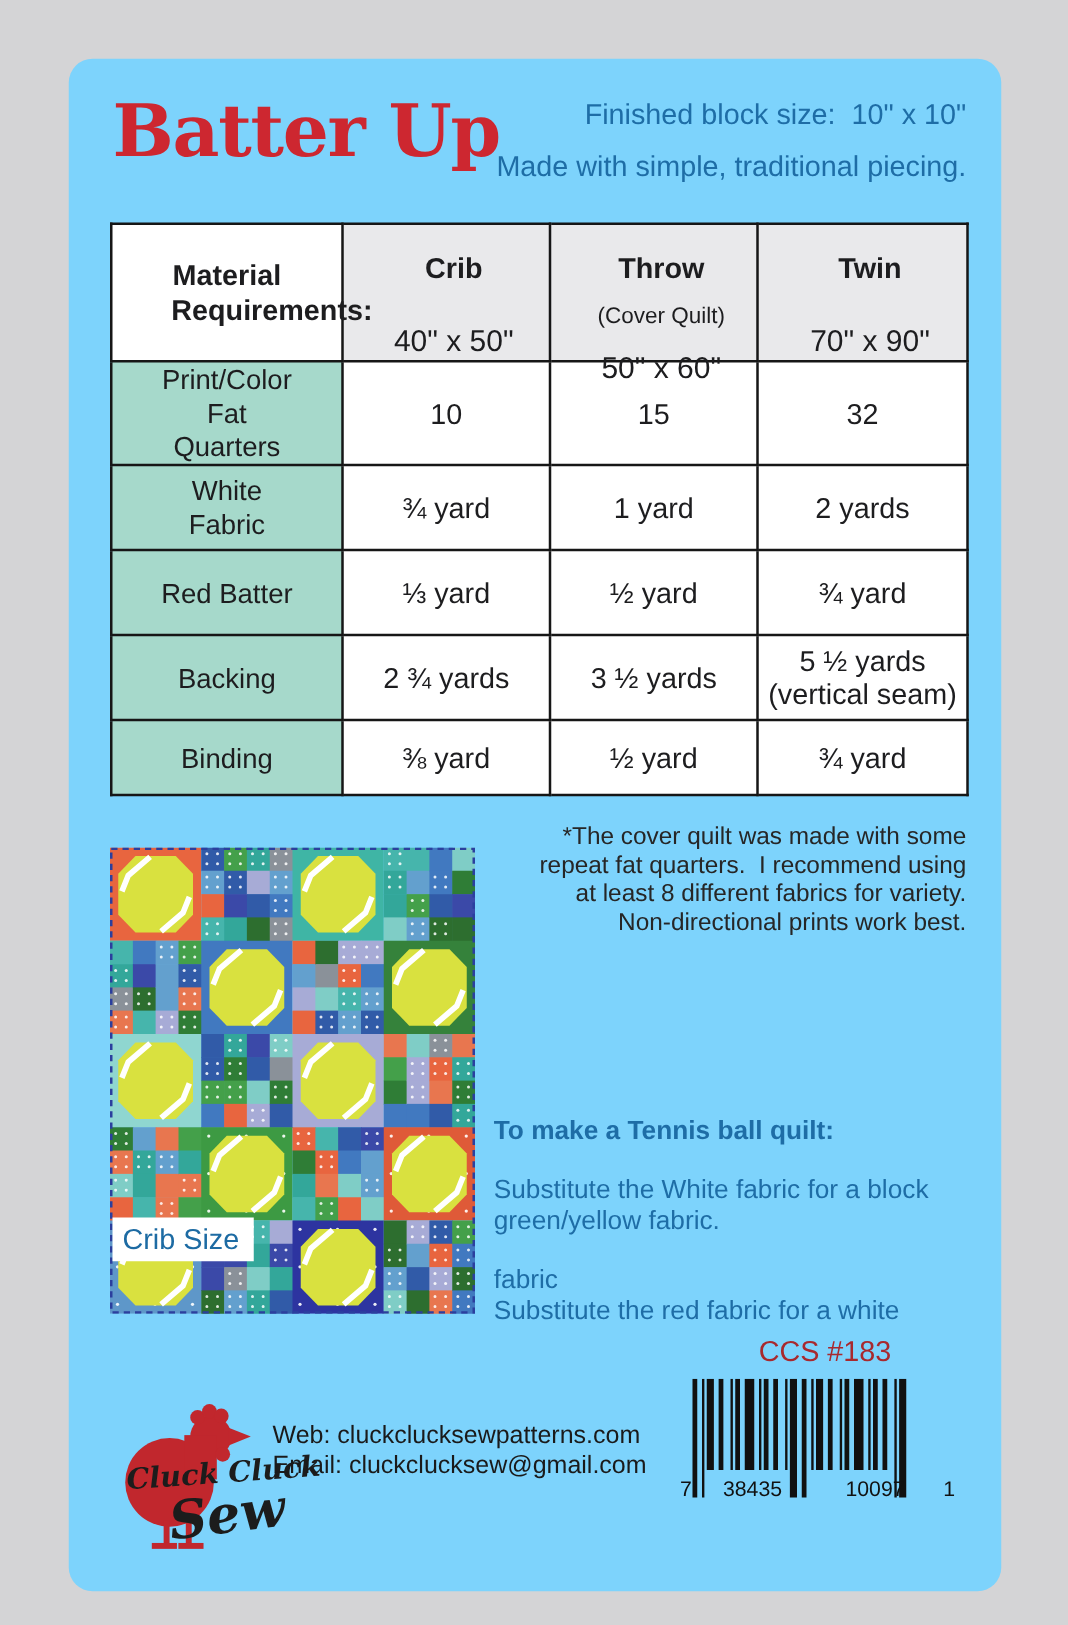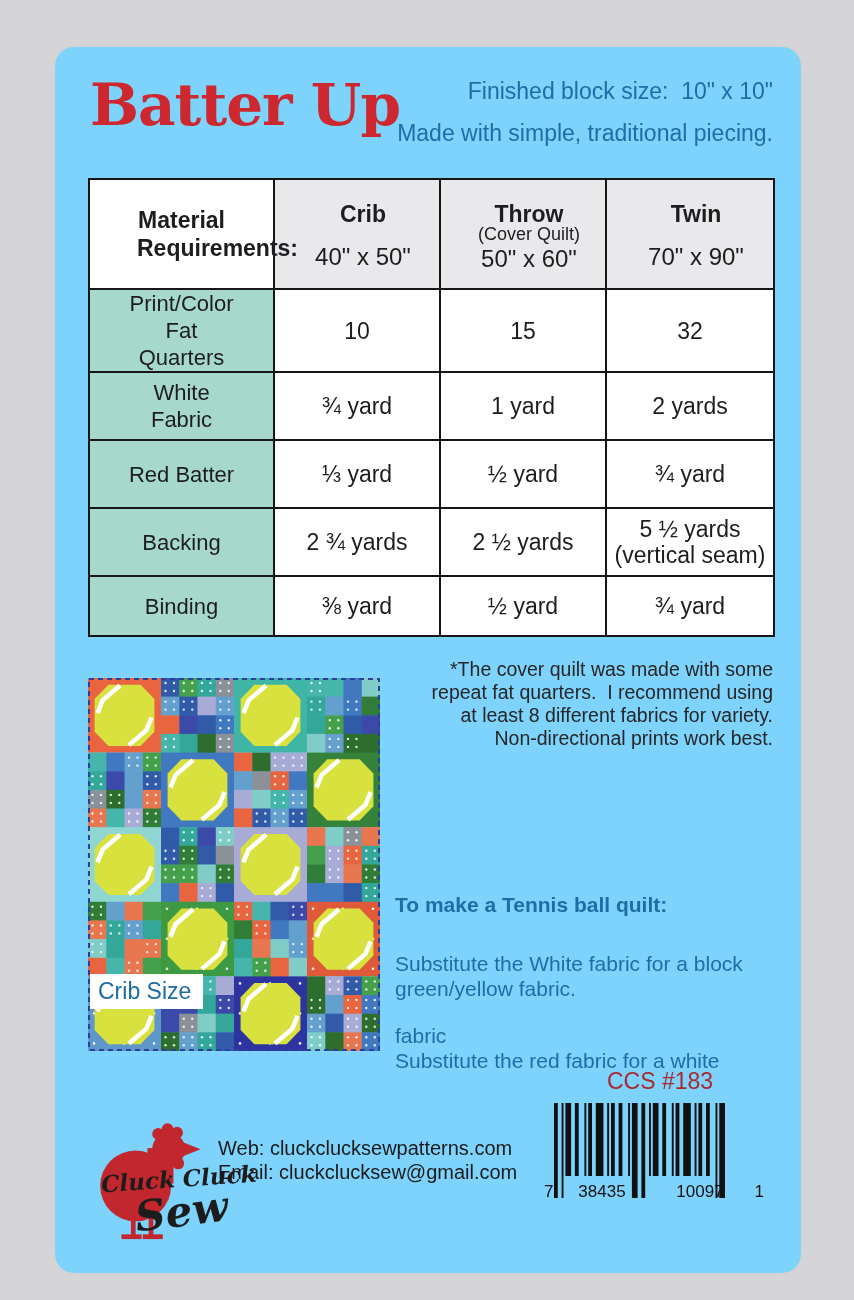--- a/index.html
+++ b/index.html
@@ -14,42 +14,42 @@
               font-size:23px; white-space:pre; }
   .hdr-line1 { top:31px; }
   .hdr-line2 { top:73px; }
 
   table.materials { position:absolute; left:33px; top:131px; width:685px;
                     border-collapse:collapse; table-layout:fixed; color:#1d1d1f; }
   table.materials td { border:2px solid #161616; text-align:center; vertical-align:middle; }
   td.corner { background:#ffffff; font-weight:700; font-size:23px; line-height:28px; padding:0 47px; }
   td.colhead { background:#e9e9eb; }
   .colhead .inner { display:flex; flex-direction:column; justify-content:space-between;
-                    height:86px; padding:10px 0 6px 12px; }
+                    height:86px; padding:10px 0 6px 12px;gap:18px; }
   .cname { font-weight:700; font-size:23px; }
   .csub  { font-size:18px; margin-top:-4px; }
   .csize { font-size:24px; }
   tr.rh  td { height:110px; }
   tr.r0  td { height:80px; }
   tr.r1 td, tr.r2 td, tr.r3 td { height:68px; }
   tr.r4  td { height:60px; }
   td.rowlabel { background:#a6d9cb; font-size:22px; line-height:27px; padding:0 30px; }
   td.val { background:#ffffff; font-size:23px; white-space:pre-line; line-height:26px; }
 
   .note { position:absolute; right:28px; top:611px; text-align:right; color:#262626;
           font-size:19.5px; line-height:23px; }
   .note div { white-space:pre; }
 
   .quilt { position:absolute; left:33px; top:631px; width:292px; height:373px; }
   .quilt svg { display:block; }
   .quilt-caption { position:absolute; left:2px; top:296px; background:#ffffff;
                    color:#1d6ba3; font-size:23px; padding:4px 12px 4px 8px; }
 
   .tennis { position:absolute; left:340px; top:846px; width:370px; color:#1e6da6; }
-  .t-head { font-weight:700; font-size:21px; margin-bottom:34px; }
+  .t-head { font-weight:700; font-size:21px; margin-bottom:22px; }
   .tennis p { font-size:21px; line-height:25px; margin-bottom:22px; }
   .tennis p span { display:block; }
 
   .ccs { position:absolute; left:500px; top:1021px; width:210px; text-align:center;
          color:#a8292e; font-size:23px; }
 
   .barcode { position:absolute; left:485px; top:1056px; width:230px; height:110px; }
 
   .logo { position:absolute; left:16px; top:1068px; width:168px; height:135px; }
   .logo svg { position:absolute; left:0; top:0; }
@@ -122,21 +122,21 @@
       </tr>
       <tr class="r2">
         <td class="rowlabel">Red Batter</td>
         <td class="val">⅓ yard</td>
         <td class="val">½ yard</td>
         <td class="val">¾ yard</td>
       </tr>
       <tr class="r3">
         <td class="rowlabel">Backing</td>
         <td class="val">2 ¾  yards</td>
-        <td class="val">2 ½  yards</td>
+        <td class="val">3 ½  yards</td>
         <td class="val">5 ½ yards
 (vertical seam)</td>
       </tr>
       <tr class="r4">
         <td class="rowlabel">Binding</td>
         <td class="val">⅜ yard</td>
         <td class="val">½ yard</td>
         <td class="val">¾ yard</td>
       </tr>
     </tbody>

